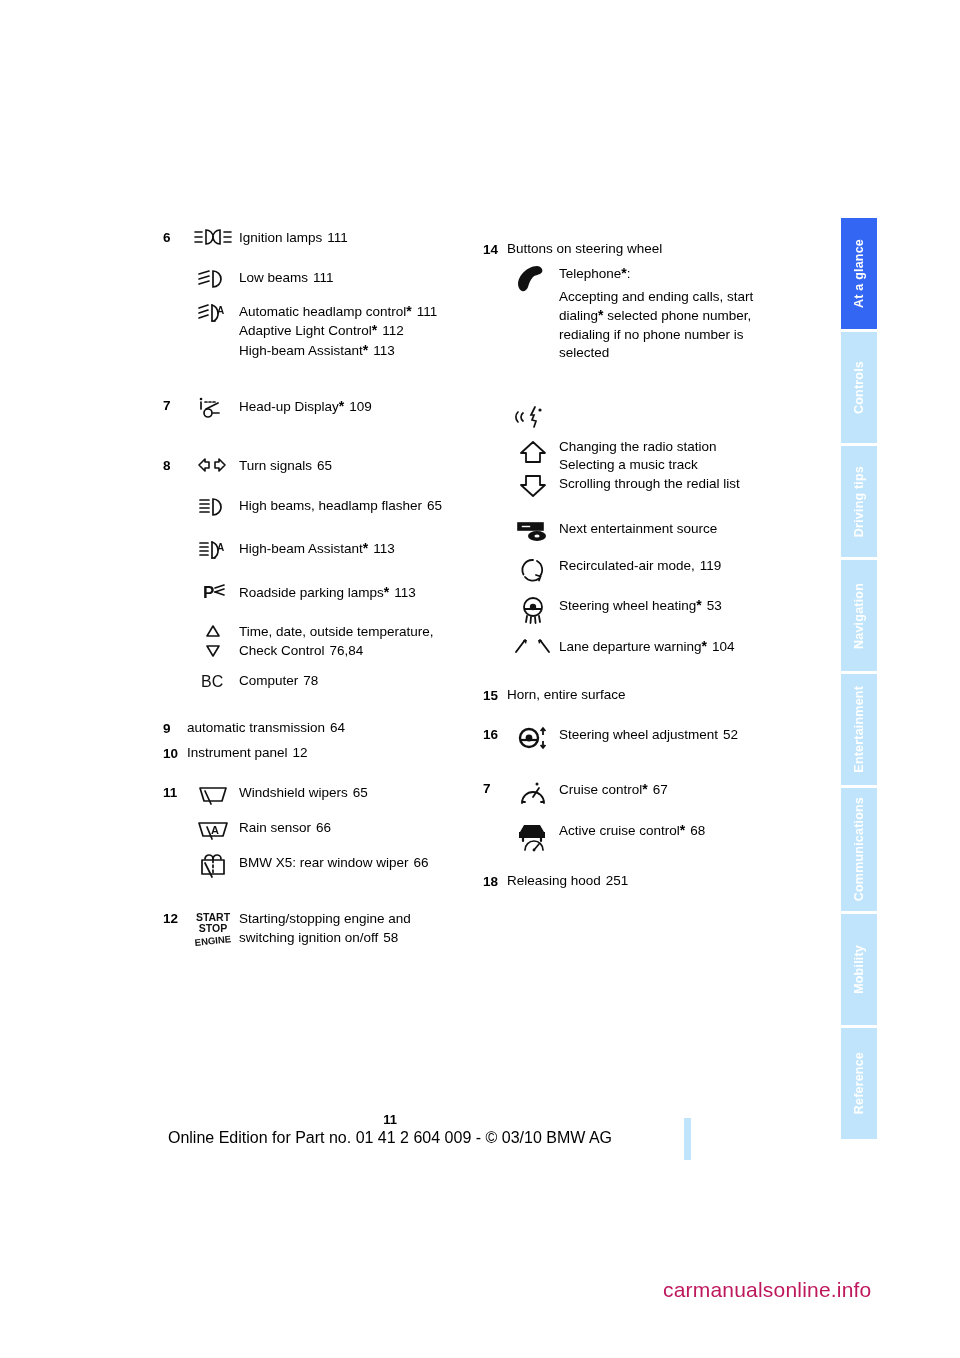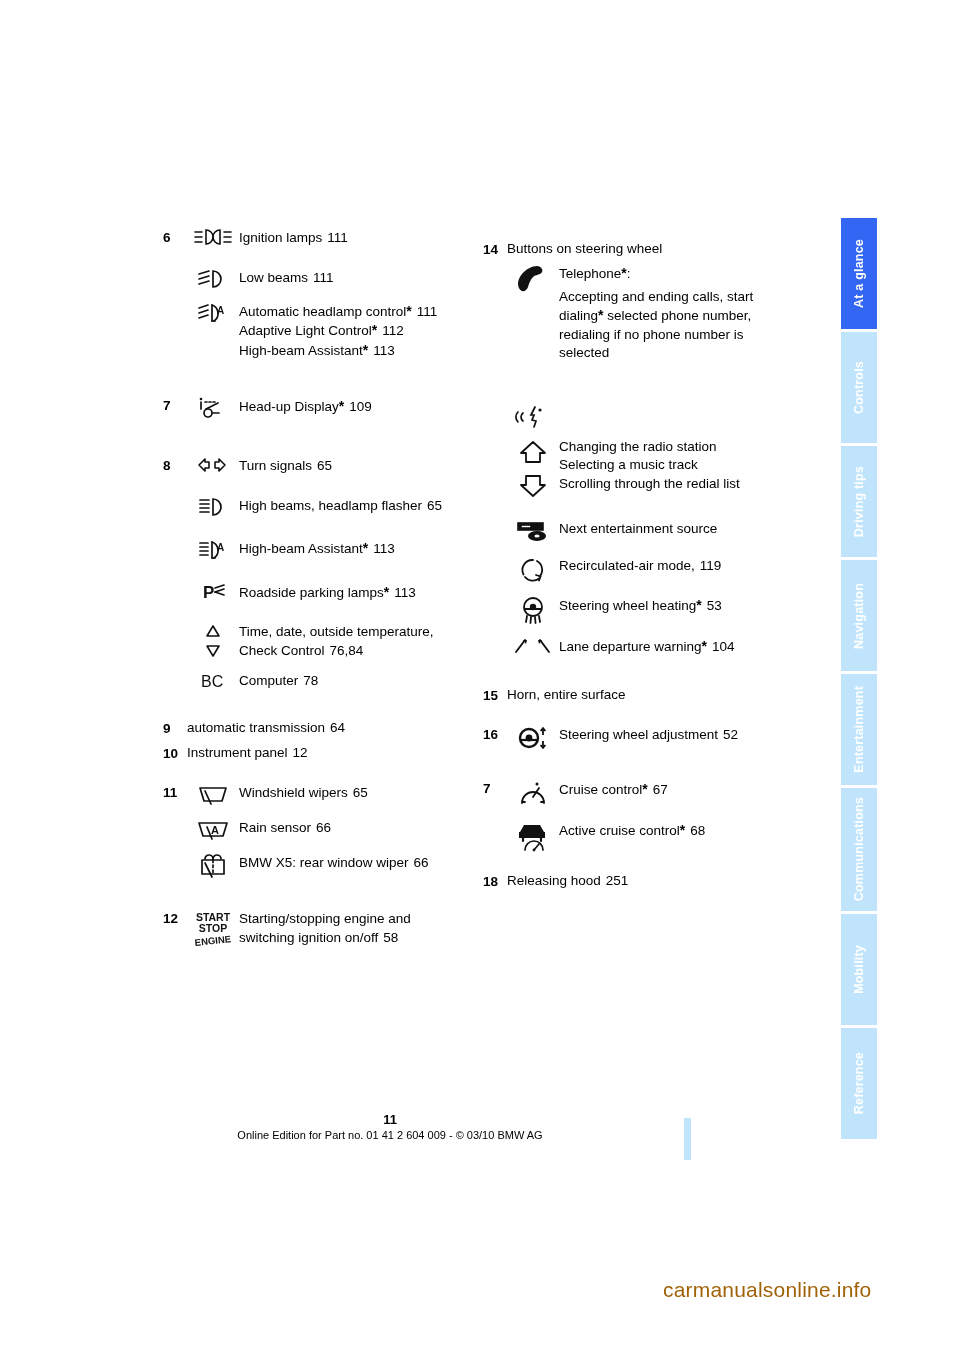--- a/index.html
+++ b/index.html
@@ -133,38 +133,38 @@
     width: 780px;
     text-align: center;
   }
   .page-number {
     font-size: 13px;
     font-weight: bold;
     text-align: center;
     margin-bottom: 2px;
   }
   .edition {
-    font-size: 11px;
+    font-size: 16px;
     text-align: center;
   }
   .footer-bar {
     position: absolute;
     left: 684px;
     top: 1118px;
     width: 7px;
     height: 42px;
     background: #bfe4fb;
   }
 
   .watermark {
     position: absolute;
     left: 663px;
     top: 1278px;
     font-size: 21px;
-    color: #a16207;
+    color: #be185d;
     letter-spacing: 0.2px;
   }
 </style>
 </head>
 <body>
 
 <div class="page">
 
   <div class="tabstrip">
     <div class="tab active" style="height:112px">

